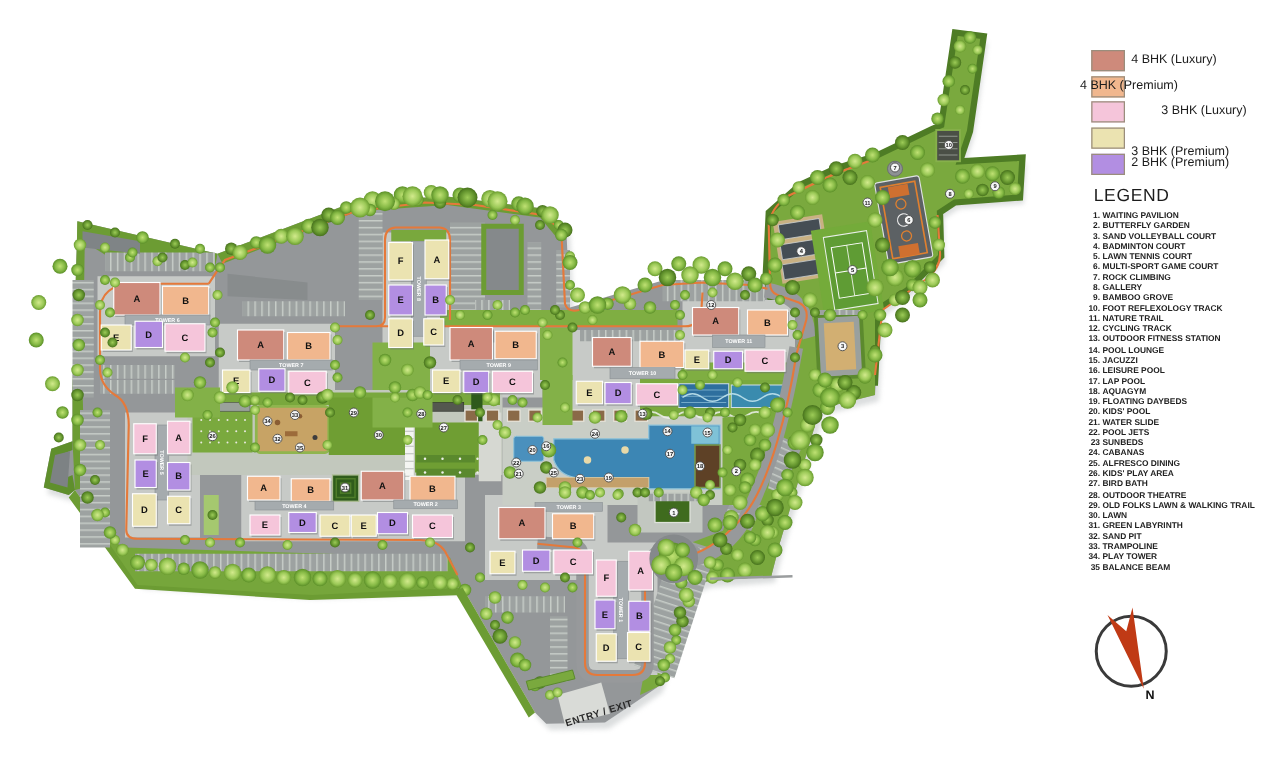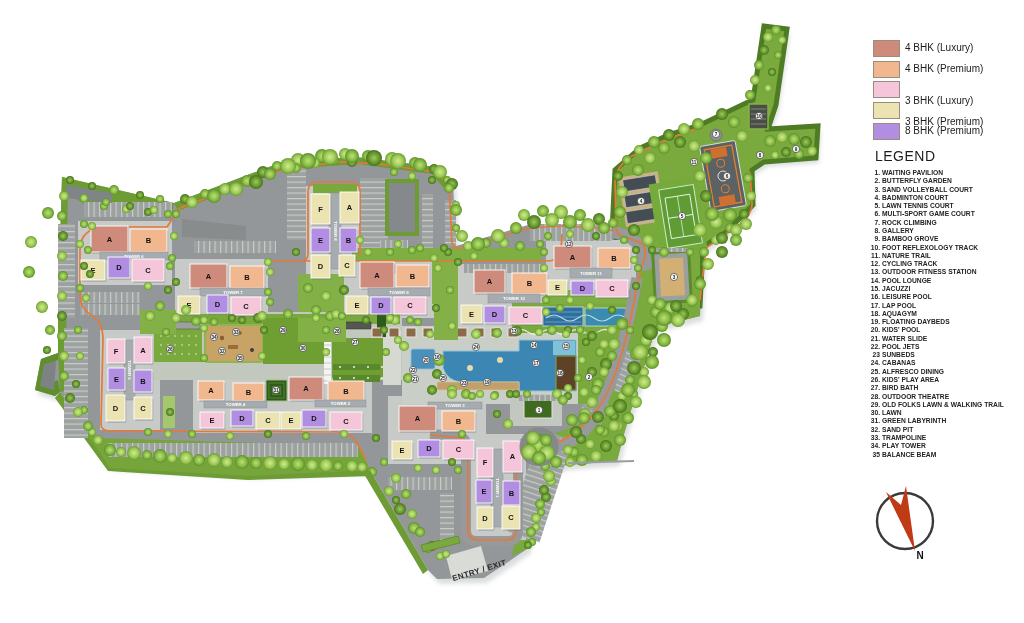--- a/index.html
+++ b/index.html
@@ -1474,27 +1474,27 @@
 <g>
         <circle cx="905" cy="521" r="28" fill="none" stroke="#3a3a3a" stroke-width="2.4"></circle>
         <path d="M915,551 L886,492 L901,505 L906,486 Z" fill="#c03a15"></path>
         <text x="920" y="559" font-size="10" fill="#111" font-weight="bold" text-anchor="middle" font-family="Liberation Sans, sans-serif">N</text>
       </g>
 </svg>
 
 <div class="sw" style="left:873px;top:40px;background:#ce8a7b;"></div>
 <div class="leg" style="left:905px;top:42px;">4 BHK (Luxury)</div>
 <div class="sw" style="left:873px;top:60.5px;background:#f1b78e;"></div>
-<div class="leg" style="left:905px;top:62.5px;text-align:center;">4 BHK (Premium)</div>
+<div class="leg" style="left:864px;top:62.5px;text-align:center;">4 BHK (Premium)</div>
 <div class="sw" style="left:873px;top:81px;background:#f5c5da;"></div>
-<div class="leg" style="left:905px;top:83px;margin-top:12px;">3 BHK (Luxury)</div>
+<div class="leg" style="left:929px;top:83px;">3 BHK (Luxury)</div>
 <div class="sw" style="left:873px;top:102px;background:#ebe3b1;"></div>
 <div class="leg" style="left:905px;top:116px;">3 BHK (Premium)</div>
 <div class="sw" style="left:873px;top:123px;background:#b28ee2;"></div>
-<div class="leg" style="left:905px;top:125px;">8 BHK (Premium)</div>
+<div class="leg" style="left:905px;top:125px;">2 BHK (Premium)</div>
 
 <div class="leg" style="left:875px;top:148px;font-size:14px;letter-spacing:0.5px;">LEGEND</div>
 
 <div style="position:absolute;left:868px;top:169px;">
 <div class="itm">
         <span class="n">1.</span>
         <span class="t">WAITING PAVILION</span>
       </div>
 <div class="itm">
         <span class="n">2.</span>

